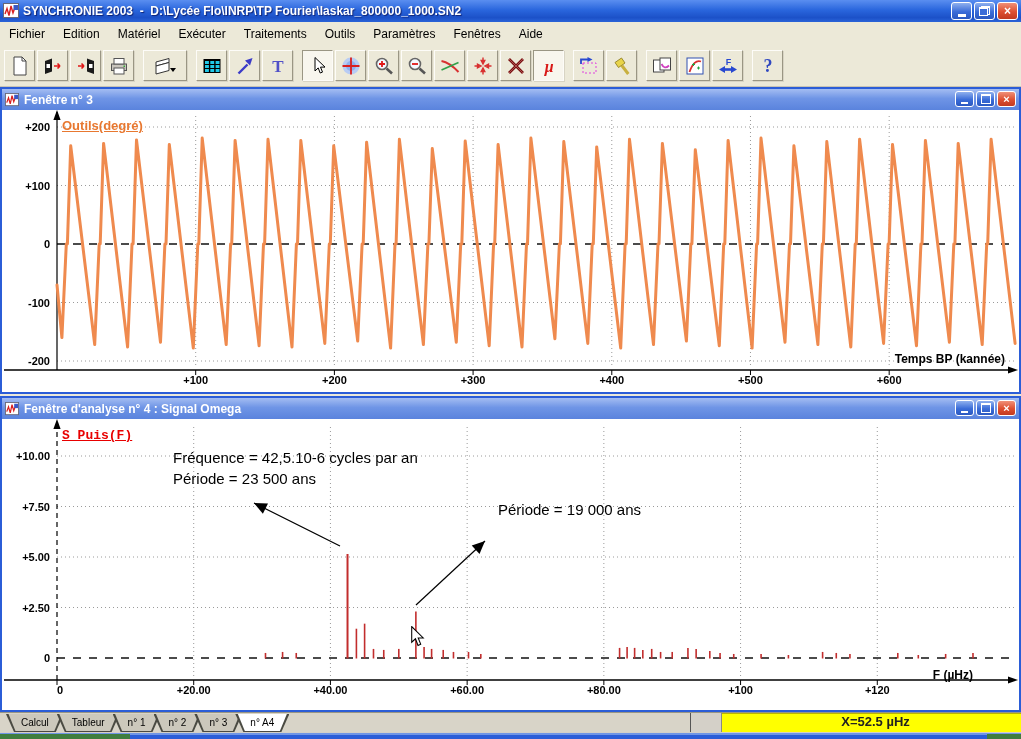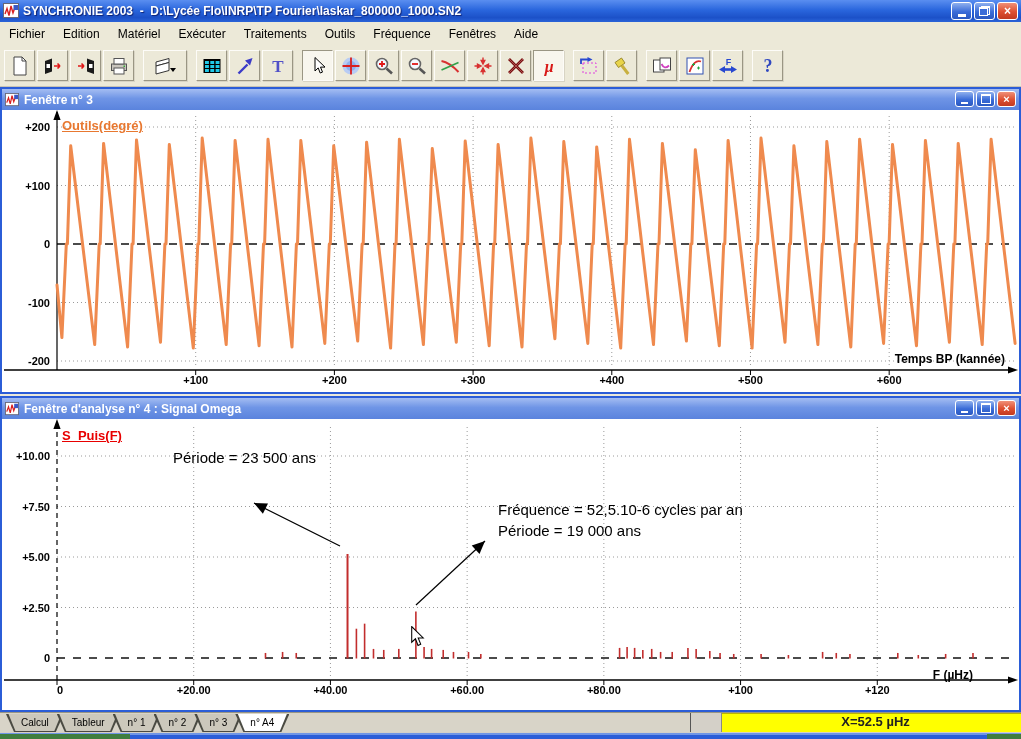--- a/index.html
+++ b/index.html
@@ -53,21 +53,21 @@
     display:flex;align-items:center;justify-content:center;color:#fff;font-size:11px;font-weight:bold;
     box-sizing:border-box;}
   .wcap.close{background:linear-gradient(180deg,#f09078,#dd4f30 55%,#c23a20);}
   .wcap .g-min{margin-top:7px;width:7px;height:2px;}
   .wcap .g-max{width:8px;height:7px;border-width:2px 1.5px 1.5px 1.5px;}
   .client{position:relative;width:100%;height:calc(100% - 21px);background:#fff;overflow:hidden;}
   .chart{position:absolute;left:0;top:0;}
 
   .legend{position:absolute;font-size:13px;font-weight:bold;text-decoration:underline;cursor:default;}
   .legend-omega{left:60px;top:8px;color:#e87830;}
-  .legend-spuis{left:60px;top:9px;color:#e80000;}
+  .legend-spuis{left:60px;top:9px;color:#e80000;font-family:Liberation Mono, monospace;}
   .axis-label{position:absolute;font-size:12px;font-weight:bold;color:#000;}
   .xlabel1{right:14px;top:242px;}
   .xlabel2{right:46px;top:249px;margin-left:19px;}
 
   .annotation{position:absolute;font-size:15px;color:#000;line-height:21px;white-space:nowrap;}
 
   
   .tabbar{position:absolute;left:0;top:712px;width:1021px;height:20px;background:#d8d4c8;
     border-top:1px solid #9a9684;}
   .tabs{position:absolute;left:6px;top:1px;display:flex;}
@@ -119,21 +119,21 @@
     </span>
   </div>
 
   <div class="menubar" id="menubar">
       <span class="menu-item">Fichier</span>
       <span class="menu-item">Edition</span>
       <span class="menu-item">Matériel</span>
       <span class="menu-item">Exécuter</span>
       <span class="menu-item">Traitements</span>
       <span class="menu-item">Outils</span>
-      <span class="menu-item">Fréquence</span>
+      <span class="menu-item">Paramètres</span>
       <span class="menu-item">Fenêtres</span>
       <span class="menu-item">Aide</span>
     </div>
   <div class="toolbar" id="toolbar">
       <div class="tb">
         <svg width="22" height="22" viewBox="0 0 22 22">
           <path d="M5 2h8l4 4v14H5z" fill="#fff" stroke="#444"></path>
           <path d="M13 2v4h4" fill="none" stroke="#444"></path>
         </svg>
       </div>
@@ -442,24 +442,24 @@
           <line x1="970.9857142857143" y1="239.5" x2="970.9857142857143" y2="233.95" stroke="#C22D2D" stroke-width="1.6"></line>
           <line x1="338" y1="127" x2="252" y2="84" stroke="#000" stroke-width="1.2"></line>
           <polygon points="252,84 265.98666632064925,84.61087251928346 260.8806978078163,94.82280954494934" fill="#000"></polygon>
           <line x1="414" y1="186" x2="483" y2="122" stroke="#000" stroke-width="1.2"></line>
           <polygon points="483,122 477.5098122479481,134.87858060685335 469.7455573247326,126.50774326776167" fill="#000"></polygon>
         </svg>
       <span class="legend legend-spuis">S_Puis(F)</span>
       <span class="axis-label xlabel2">F (µHz)</span>
       <div id="annotations">
           <div class="annotation" style="left: 171px; top: 28px;">
+            <div>Fréquence = 42,5.10-6 cycles par an</div>
             <div>Période = 23 500 ans</div>
           </div>
           <div class="annotation" style="left: 496px; top: 80px;">
-            <div>Fréquence = 52,5.10-6 cycles par an</div>
             <div>Période = 19 000 ans</div>
           </div>
         </div>
     </div>
   </div>
 
   <div class="tabbar">
     <div class="tabs" id="tabs">
         <div class="tab"><i></i><span>Calcul</span></div>
         <div class="tab"><i></i><span>Tableur</span></div>

